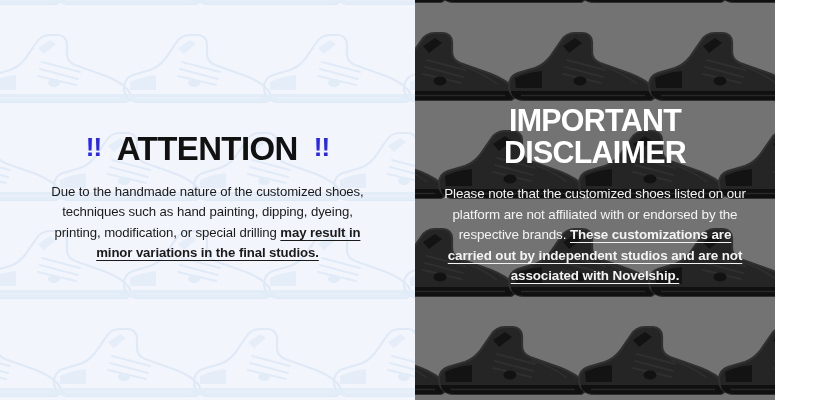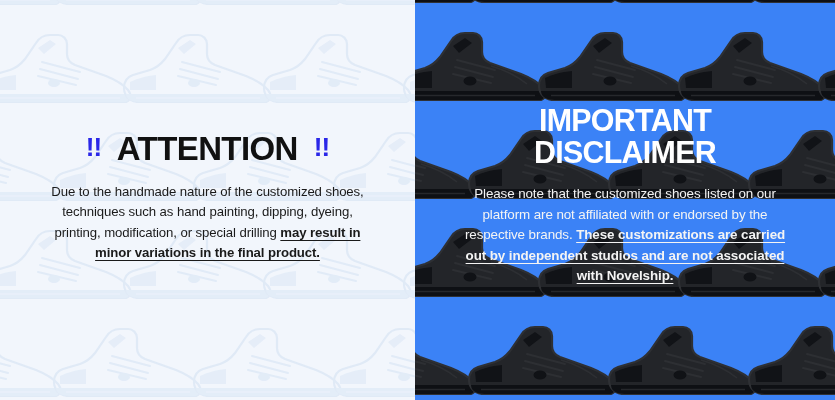--- a/index.html
+++ b/index.html
@@ -27,21 +27,21 @@
   .panel {
     position: relative;
     height: 100%;
     overflow: hidden;
     display: flex;
     align-items: center;
     justify-content: center;
   }
 
   .panel-left  { width: 415px; background: #f2f6fc; }
-  .panel-right { width: 420px; background: #3b82f6; }
+  .panel-right { width: 360px; background: #737373; }
 
   
   .pattern {
     position: absolute;
     inset: -30px -30px -30px -30px;
     pointer-events: none;
     z-index: 0;
   }
   .pattern svg { display: block; width: 100%; height: 100%; }
 
@@ -184,21 +184,21 @@
 
     <div class="content content-left">
 
       <div class="heading heading-left">
         <span class="bang">!!</span>
         <span class="heading-title-left">ATTENTION</span>
         <span class="bang">!!</span>
       </div>
 
       <p class="body-copy body-left">
-        <span>Due to the handmade nature of the customized shoes, techniques such as hand painting, dipping, dyeing, printing, modification, or special drilling </span><span class="emph">may result in minor variations in the final product.</span>
+        <span>Due to the handmade nature of the customized shoes, techniques such as hand painting, dipping, dyeing, printing, modification, or special drilling </span><span class="emph">may result in minor variations in the final studios.</span>
       </p>
 
     </div>
   </section>
 
   <section class="panel panel-right">
 
     <div class="pattern">
       <svg viewBox="0 0 480 460" preserveAspectRatio="xMidYMid slice" aria-hidden="true">
         <defs>

